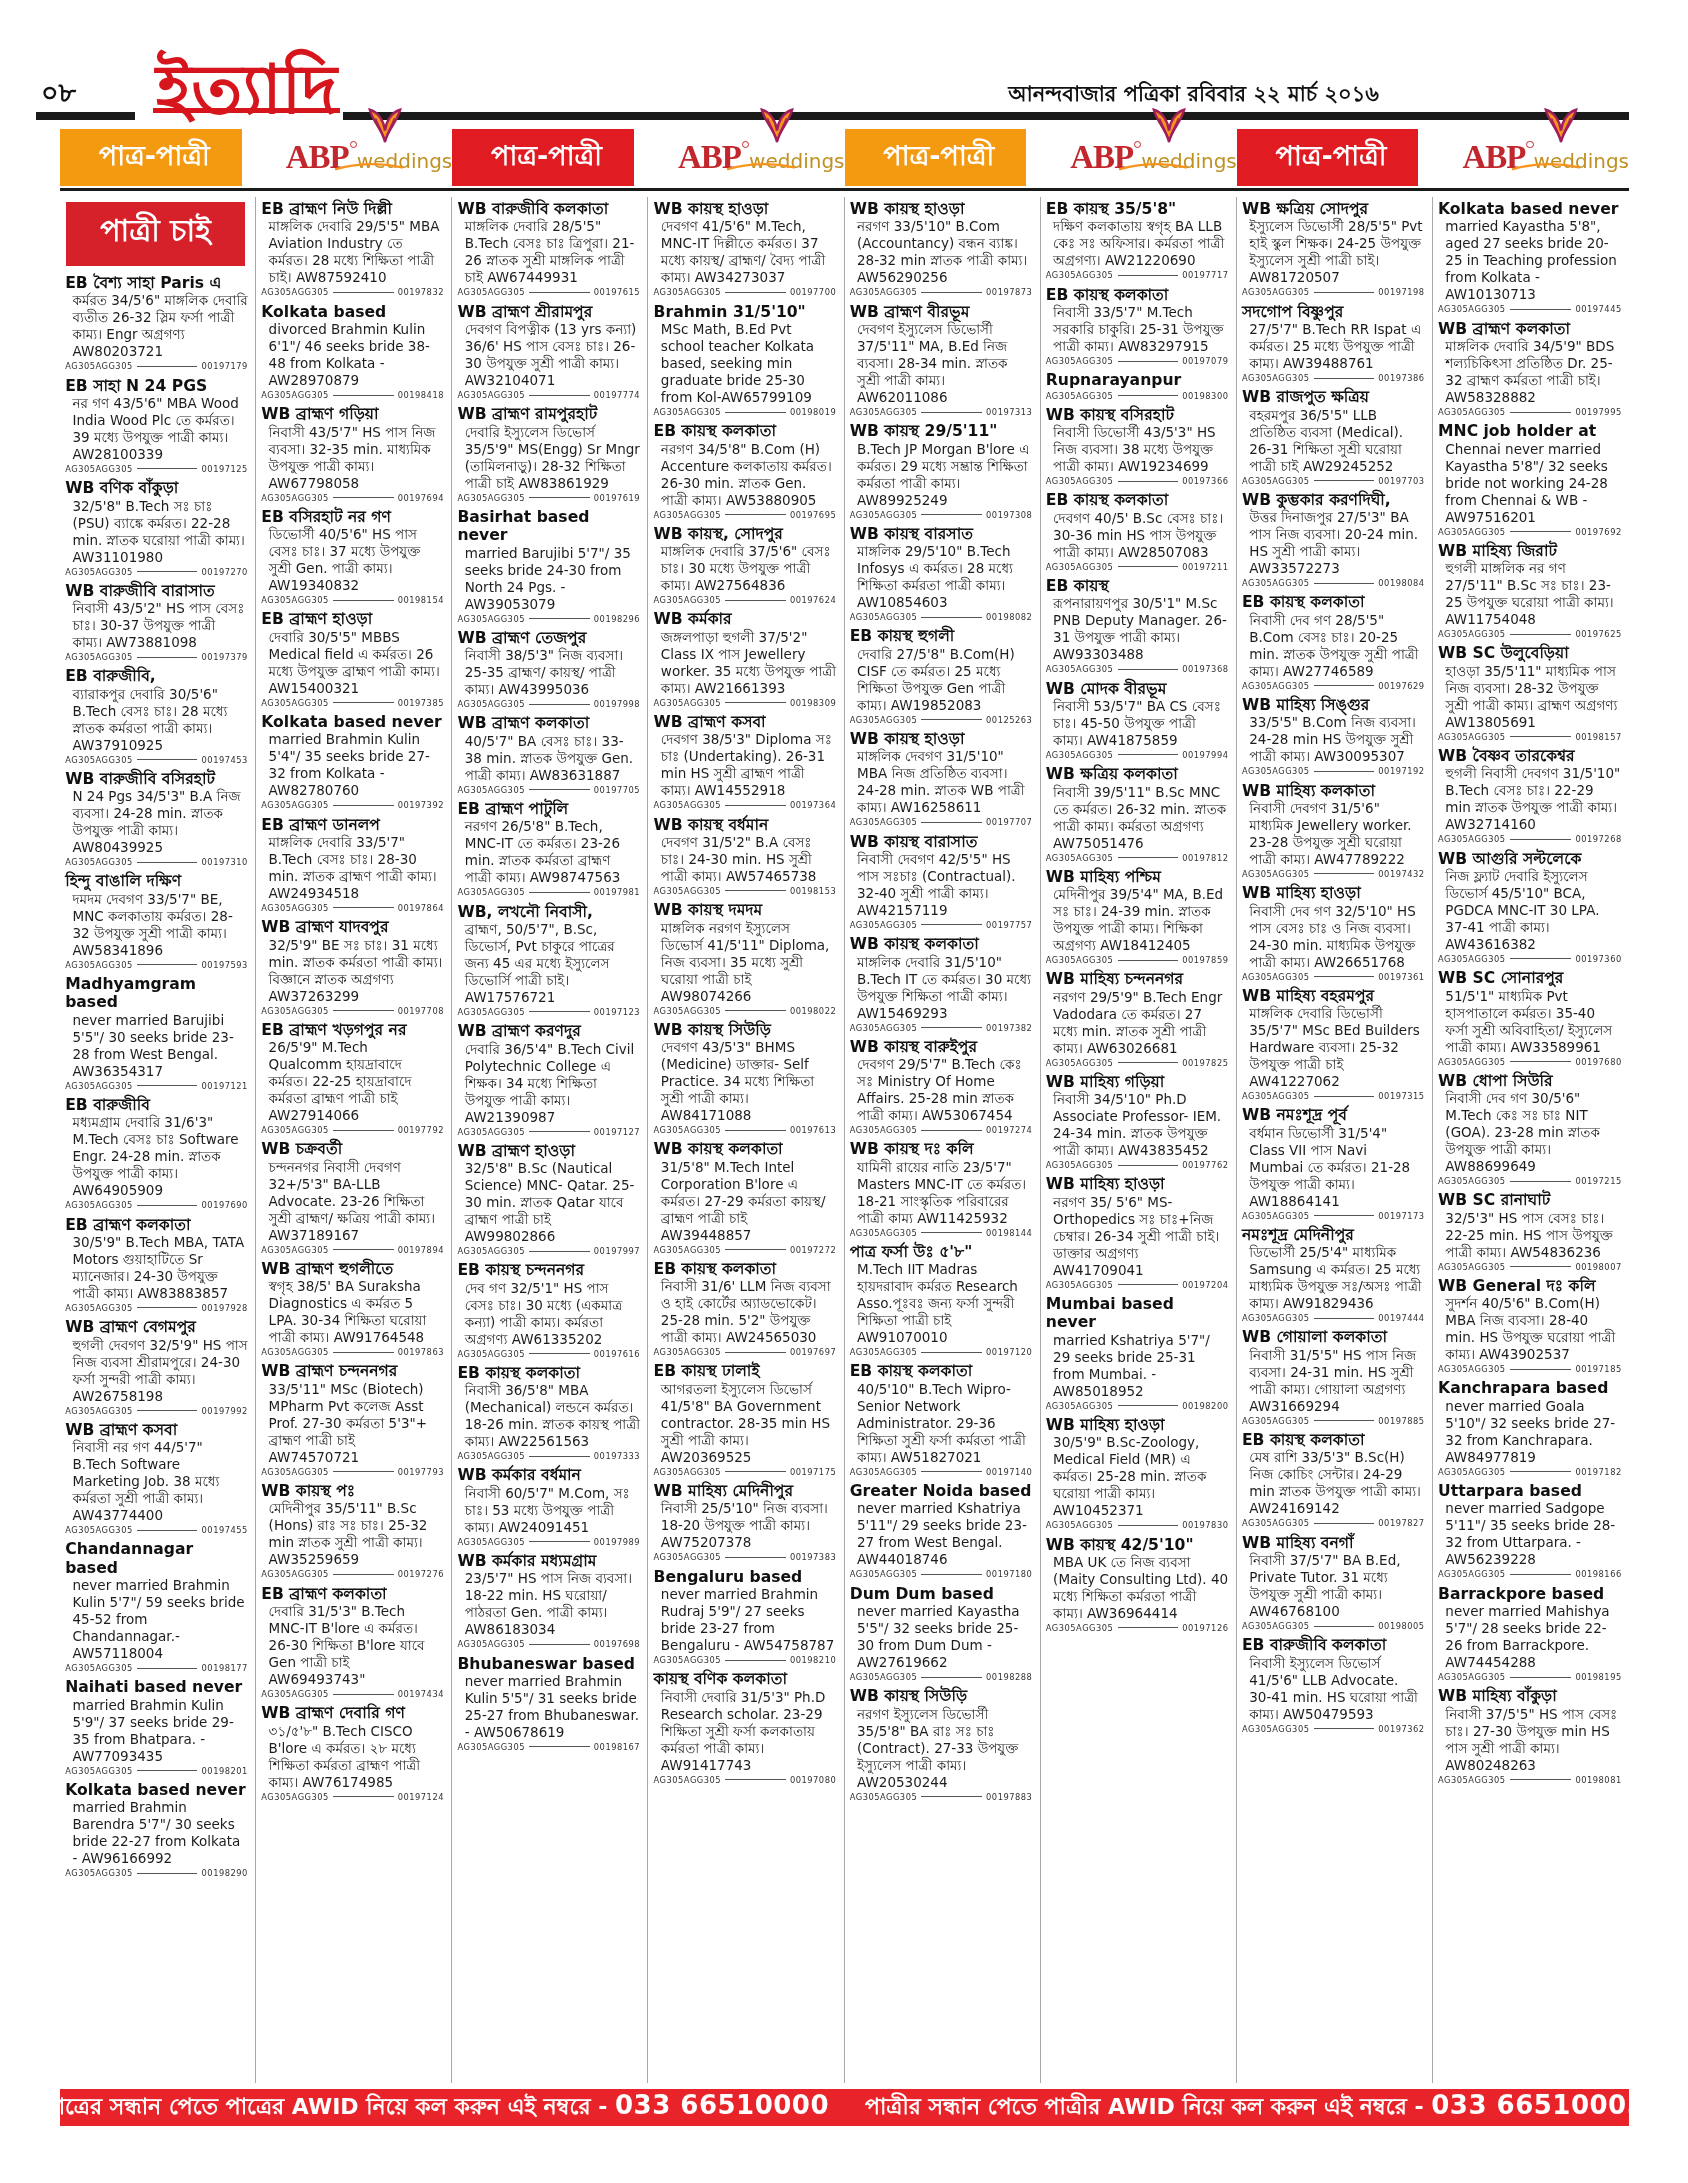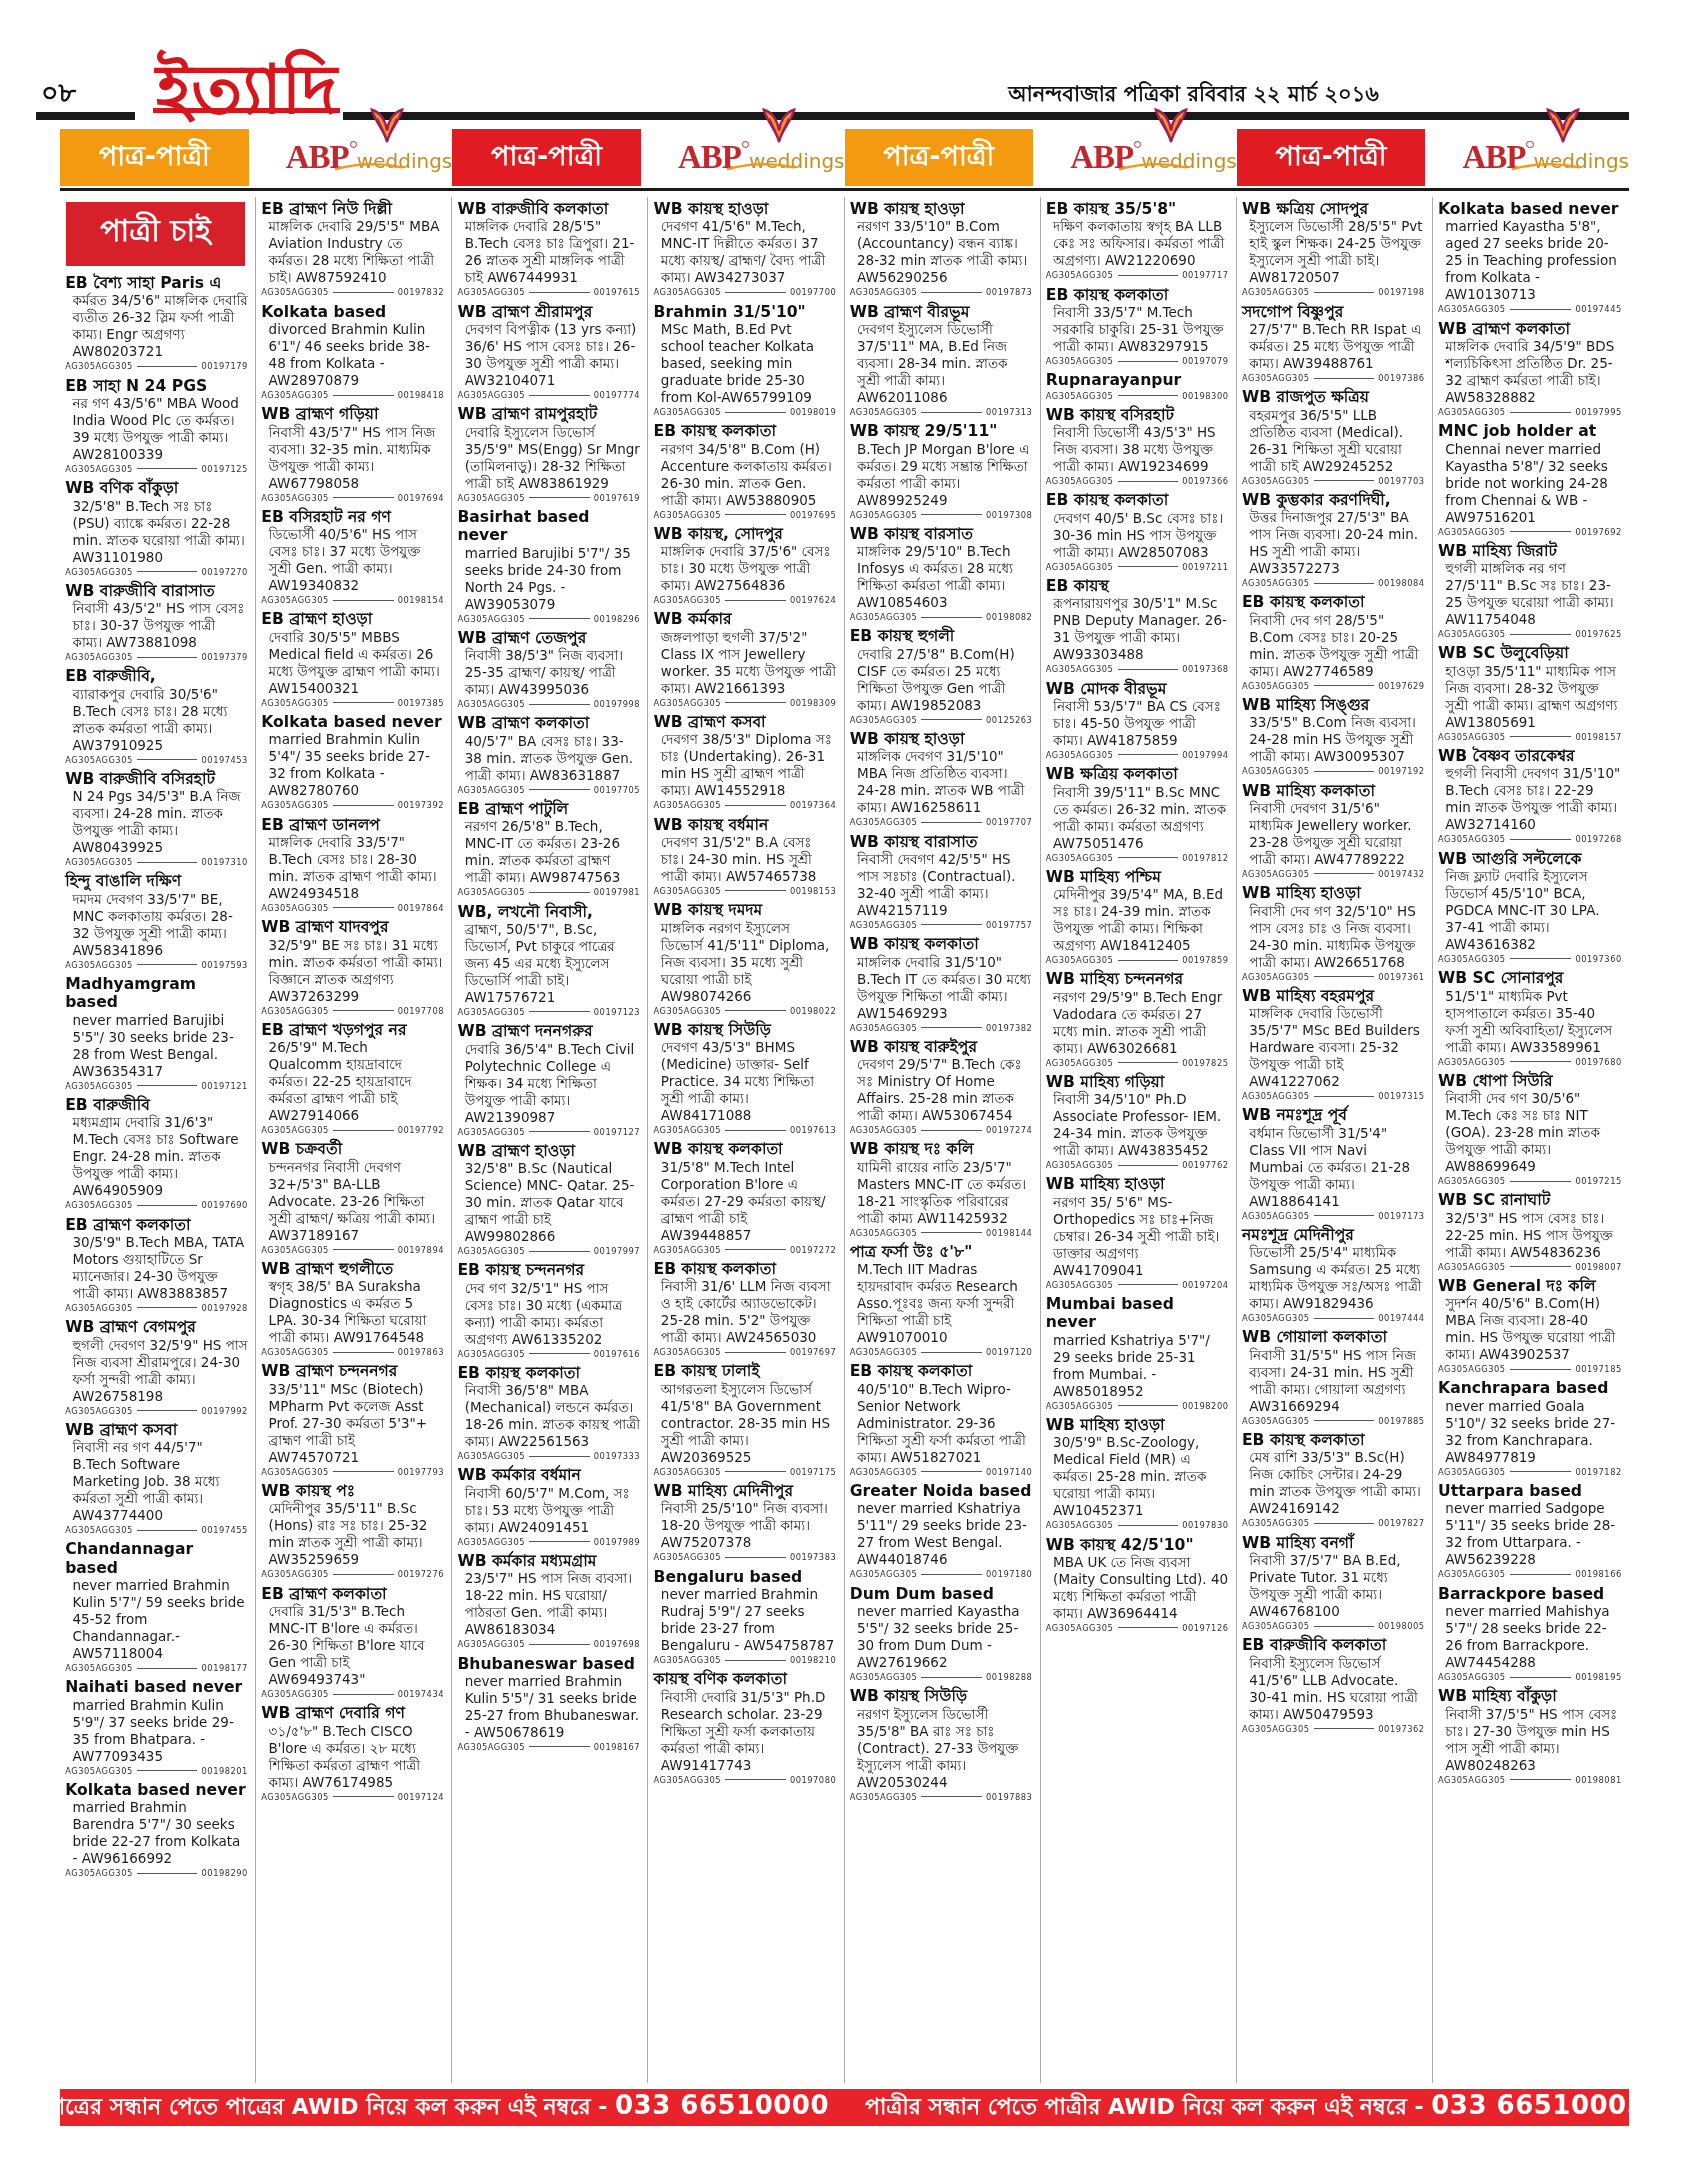--- a/index.html
+++ b/index.html
@@ -11,21 +11,21 @@
   
   .hdr{position:absolute;left:0;top:0;width:1440px;height:127px;}
   .pagenum{position:absolute;left:41px;top:72px;font-size:27px;font-weight:bold;color:#111;}
   .pagenum-bar{position:absolute;left:36px;top:112px;width:99px;height:8.3px;background:#1a1a1a;}
   .section-title{position:absolute;left:156px;top:56px;font-size:68px;font-weight:bold;color:#d6151c;line-height:1;}
   .title-underline{position:absolute;left:153px;top:108px;width:187px;height:5.2px;background:#d6151c;}
   .hdr-bar{position:absolute;left:343px;top:112px;width:1286px;height:8.3px;background:#1a1a1a;}
   .dateline{position:absolute;right:61px;top:78px;font-size:21px;color:#111;font-weight:bold;}
   
   .masthead{position:absolute;left:60px;top:129px;width:1569px;height:57px;display:grid;grid-template-columns:repeat(8,1fr);}
-  .mh-cell{position:relative;display:flex;align-items:center;justify-content:center;overflow:visible;}
+  .mh-cell{position:relative;display:flex;align-items:center;justify-content:center;overflow:visible;padding-left:7px;}
   .mh-title{color:#ffffff;font-weight:bold;font-size:27px;white-space:nowrap;}
   .mh-logo{background:#ffffff;margin-left:37px;}
   .abp-wrap{position:relative;line-height:1;white-space:nowrap;}
   .abp{font-family:"Liberation Serif","DejaVu Serif",serif;font-weight:bold;font-size:33px;color:#c2272d;letter-spacing:-1px;}
   .abp-deg{display:inline-block;width:5.2px;height:5.2px;border:1.6px solid #c2272d;border-radius:50%;vertical-align:top;margin-left:1px;}
   .wed{font-size:20px;color:#c09023;letter-spacing:0;}
   .swoosh{position:absolute;left:8%;bottom:3.1px;width:84%;height:11.4px;}
   .butterfly{position:absolute;right:28%;top:-24px;width:38px;height:38px;}
   .mh-rule{position:absolute;left:60px;top:188px;width:1569px;height:2.6px;background:#1a1a1a;}
   
@@ -458,21 +458,21 @@
       <div class="ad">
         <div class="ad-h">WB, লখনৌ নিবাসী,</div>
         <div class="ad-b">ব্রাহ্মণ, 50/5'7", B.Sc, ডিভোর্স, Pvt চাকুরে পাত্রের জন্য 45 এর মধ্যে ইস্যুলেস ডিভোর্সি পাত্রী চাই। AW17576721</div>
         <div class="ad-f">
           <span class="ad-code">AG305AGG305</span>
           <span class="ad-rule"></span>
           <span class="ad-ref">00197123</span>
         </div>
       </div>
       <div class="ad">
-        <div class="ad-h">WB ব্রাহ্মণ দননগরুর</div>
+        <div class="ad-h">WB ব্রাহ্মণ করণদুর</div>
         <div class="ad-b">দেবারি 36/5'4" B.Tech Civil Polytechnic College এ শিক্ষক। 34 মধ্যে শিক্ষিতা উপযুক্ত পাত্রী কাম্য। AW21390987</div>
         <div class="ad-f">
           <span class="ad-code">AG305AGG305</span>
           <span class="ad-rule"></span>
           <span class="ad-ref">00197127</span>
         </div>
       </div>
       <div class="ad">
         <div class="ad-h">WB ব্রাহ্মণ হাওড়া</div>
         <div class="ad-b">32/5'8" B.Sc (Nautical Science) MNC- Qatar. 25-30 min. স্নাতক Qatar যাবে ব্রাহ্মণ পাত্রী চাই AW99802866</div>

